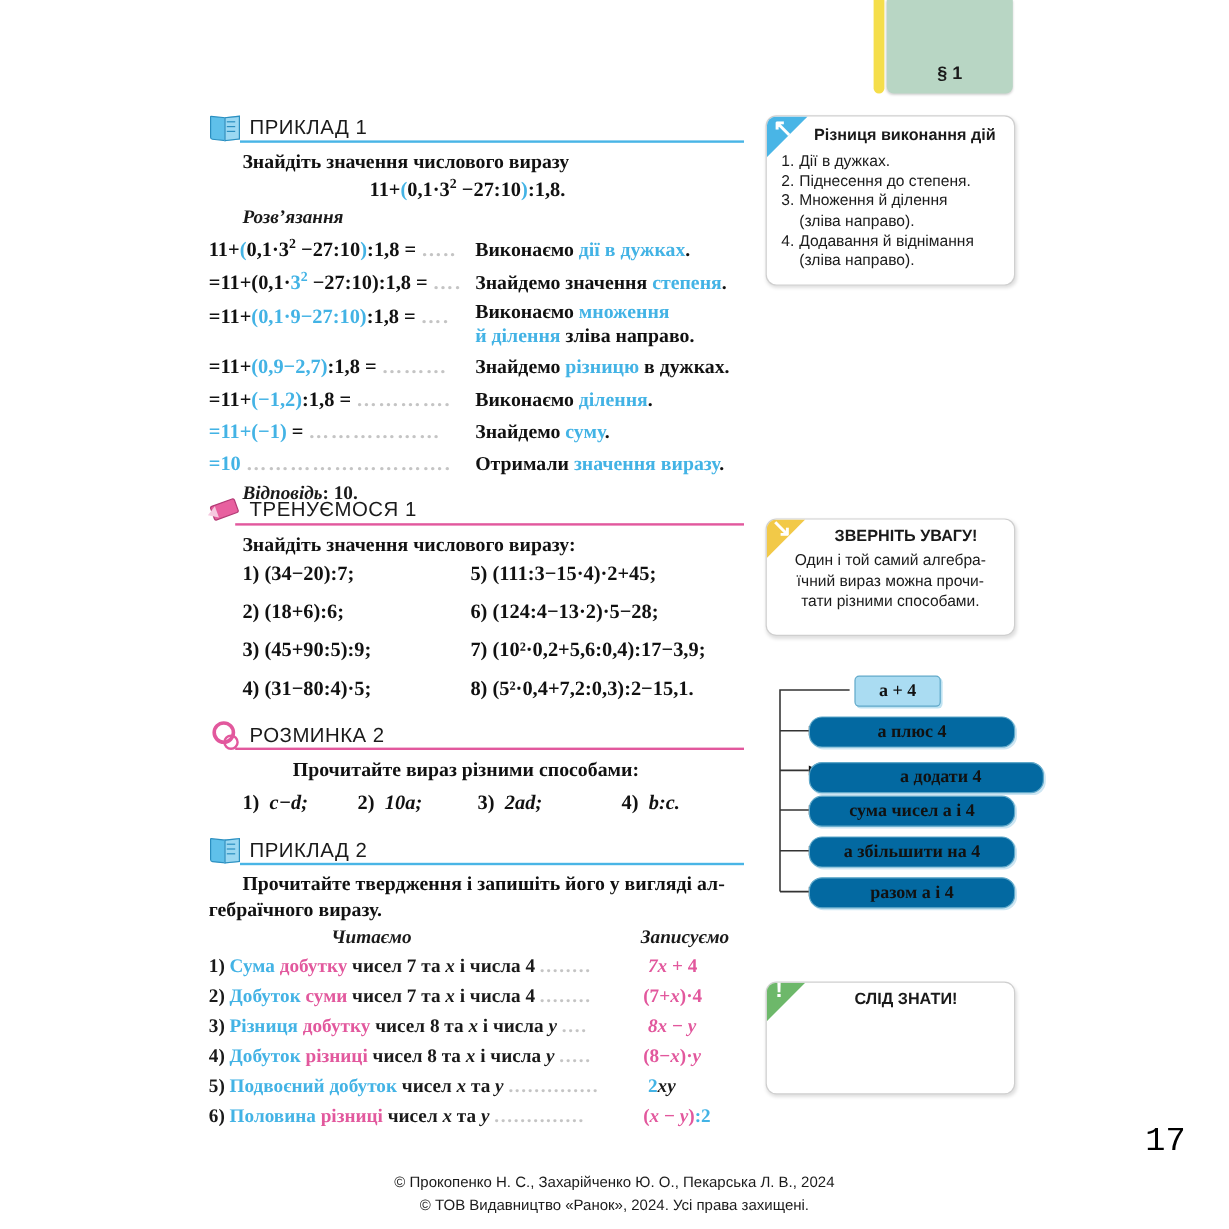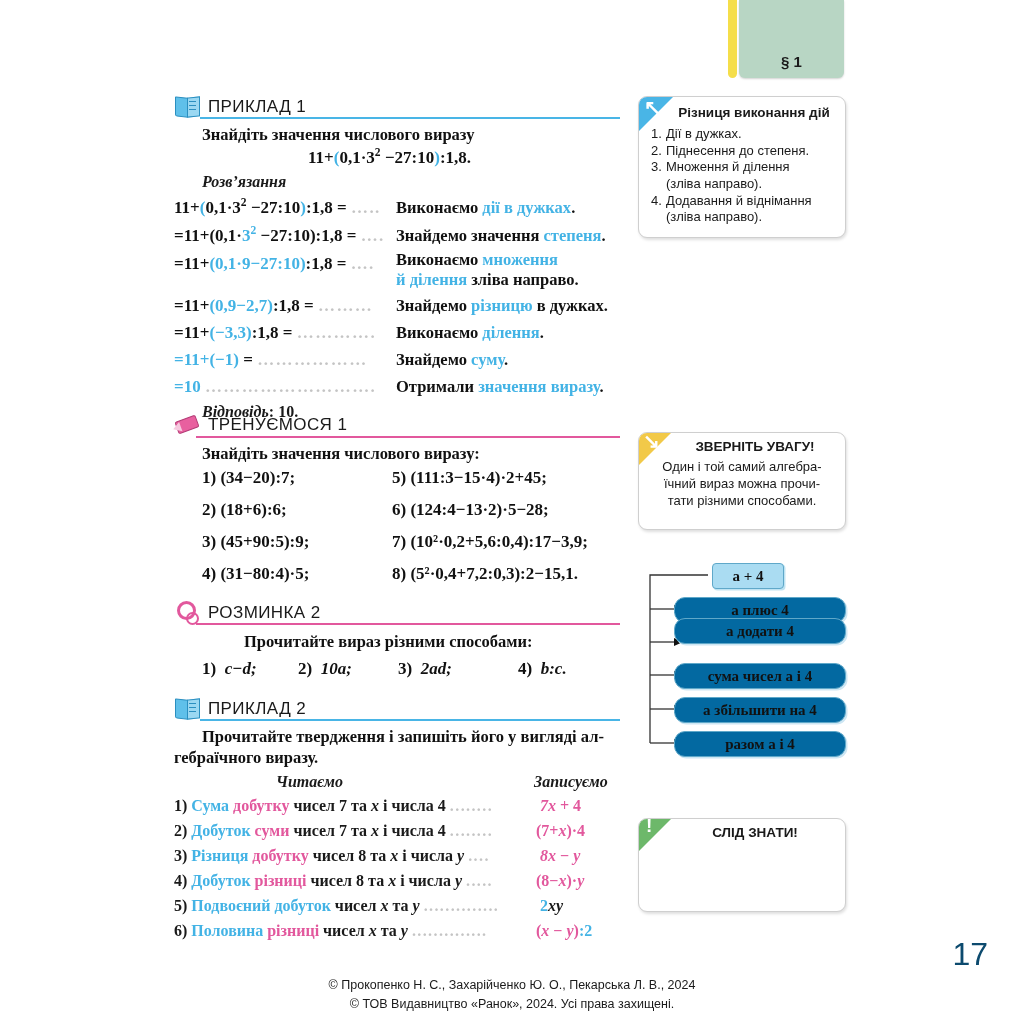--- a/index.html
+++ b/index.html
@@ -108,21 +108,21 @@
   
   .exp-line{position:absolute;white-space:nowrap;}
   .cmt{font-family:"Liberation Serif", serif;font-weight:700;font-size:16.5px;color:#111;}
   .dots{color:#c4c4c4;letter-spacing:1.4px;font-family:"Liberation Serif", serif;}
 
   
   .rt-row{position:absolute;white-space:nowrap;font-family:"Liberation Serif", serif;font-weight:700;font-size:16px;}
   .rt-hdr{position:absolute;font-family:"Liberation Serif", serif;font-style:italic;font-weight:700;font-size:16px;}
 
   
-  #page-number{position:absolute;right:36px;top:936px;font-size:32px;color:#0c4a6e;font-family:Liberation Sans, sans-serif;}
+  #page-number{position:absolute;right:36px;top:936px;font-size:28px;color:#000000;font-family:Liberation Mono, monospace;}
   #copyright{position:absolute;left:0;width:1024px;top:976px;text-align:center;font-size:12.5px;color:#1a1a1a;line-height:1.55;font-family:"Liberation Sans", sans-serif;}
 </style>
 </head>
 <body>
 
 <div class="page">
 
   <div id="section-tab">
     <div class="ybar"></div>
     <div class="lbl">§ 1</div>
@@ -170,21 +170,21 @@
   </div>
 
   <div class="exp-line math" style="left:174px;top:296px;">
     =11+<span class="blue">(0,9−2,7)</span>:1,8 = <span class="dots">………</span>
   </div>
   <div class="exp-line cmt" style="left:396px;top:296px;">
     Знайдемо <span class="blue">різницю</span> в дужках.
   </div>
 
   <div class="exp-line math" style="left:174px;top:323px;">
-    =11+<span class="blue">(−3,3)</span>:1,8 = <span class="dots">………….</span>
+    =11+<span class="blue">(−1,2)</span>:1,8 = <span class="dots">………….</span>
   </div>
   <div class="exp-line cmt" style="left:396px;top:323px;">
     Виконаємо <span class="blue">ділення</span>.
   </div>
 
   <div class="exp-line math" style="left:174px;top:350px;">
     <span class="blue">=11+(−1)</span> = <span class="dots">………………</span>
   </div>
   <div class="exp-line cmt" style="left:396px;top:350px;">
     Знайдемо <span class="blue">суму</span>.
@@ -273,21 +273,21 @@
       <path d="M14 151 H38" stroke="#333" stroke-width="1.3" fill="none"></path>
       <path d="M14 185 H38" stroke="#333" stroke-width="1.3" fill="none"></path>
       <polygon points="38,47 47,51 38,55" fill="#111"></polygon>
       <polygon points="38,80 47,84 38,88" fill="#111"></polygon>
       <polygon points="38,113 47,117 38,121" fill="#111"></polygon>
       <polygon points="38,147 47,151 38,155" fill="#111"></polygon>
       <polygon points="38,181 47,185 38,189" fill="#111"></polygon>
     </svg>
     <div class="fnode root" style="left:76px;top:5px;width:70px;height:24px;">a + 4</div>
     <div class="fnode" style="left:38px;top:39px;width:170px;height:24px;">a плюс 4</div>
-    <div class="fnode" style="left:38px;top:60px;width:170px;height:24px;">a додати 4</div>
+    <div class="fnode" style="left:38px;top:77px;width:170px;height:24px;padding-left:24px;">a додати 4</div>
     <div class="fnode" style="left:38px;top:105px;width:170px;height:24px;">сума чисел a і 4</div>
     <div class="fnode" style="left:38px;top:139px;width:170px;height:24px;">a збільшити на 4</div>
     <div class="fnode" style="left:38px;top:173px;width:170px;height:24px;">разом a і 4</div>
   </div>
 
   <div class="head" style="left:174px;top:696px;">
     <span class="icon">
       <span class="ico-book">
         <span class="pg l"></span>
           <span class="pg r"></span>

